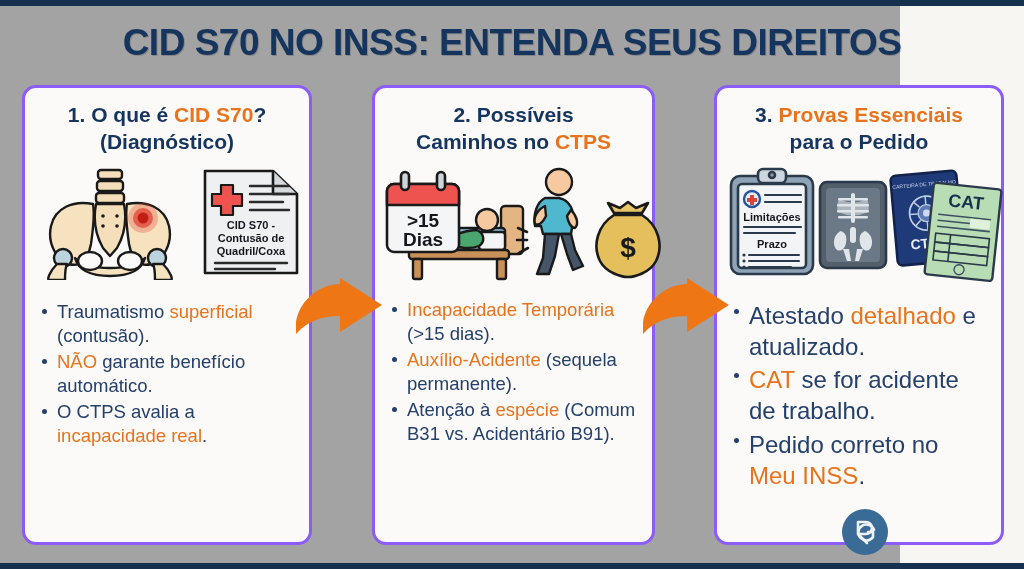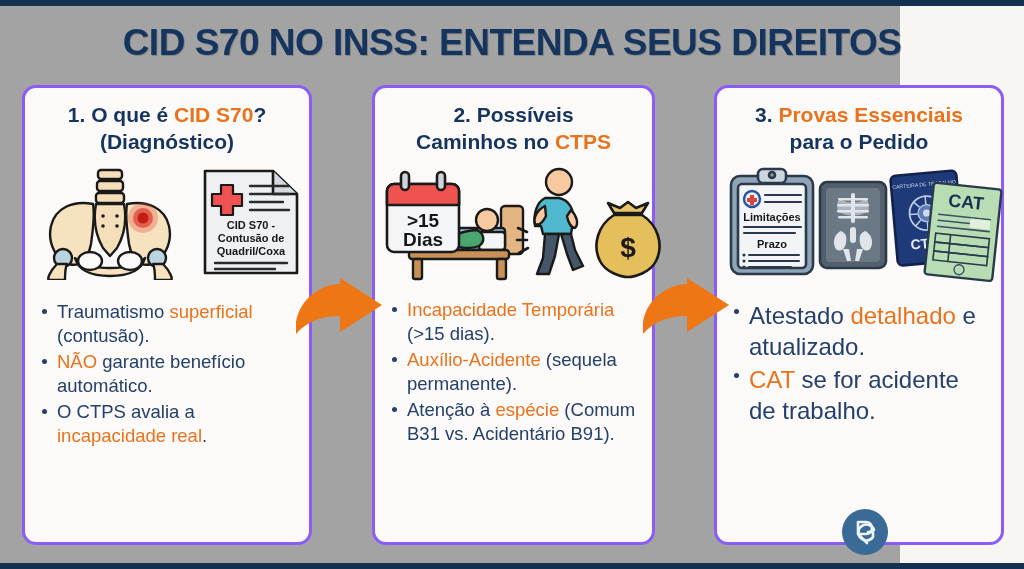--- a/index.html
+++ b/index.html
@@ -347,20 +347,21 @@
           <line x1="26" y1="54" x2="26" y2="81"></line>
         </g>
         <rect x="44" y="36" width="20" height="9" fill="#dff0dc"></rect>
         <circle cx="38" cy="88" r="5" fill="none" stroke="#3c5064" stroke-width="1.4"></circle>
       </svg>
     </div>
 
     <ul class="bullets">
         <li><span>Atestado </span><span class="or">detalhado</span><span> e atualizado.</span></li>
         <li><span class="or">CAT</span><span> se for acidente de trabalho.</span></li>
+        <li><span>Pedido correto no </span><span class="or">Meu INSS</span><span>.</span></li>
       </ul>
   </div>
 
   <svg class="arrow" id="arrow-1" viewBox="0 0 86 62">
     <path d="M0 44 C4 20 26 6 44 6 L44 0 L86 27 L44 54 L44 38 C28 38 12 42 0 56 Z" fill="#ef7615"></path>
   </svg>
   <svg class="arrow" id="arrow-2" viewBox="0 0 86 62">
     <path d="M0 44 C4 20 26 6 44 6 L44 0 L86 27 L44 54 L44 38 C28 38 12 42 0 56 Z" fill="#ef7615"></path>
   </svg>
 

